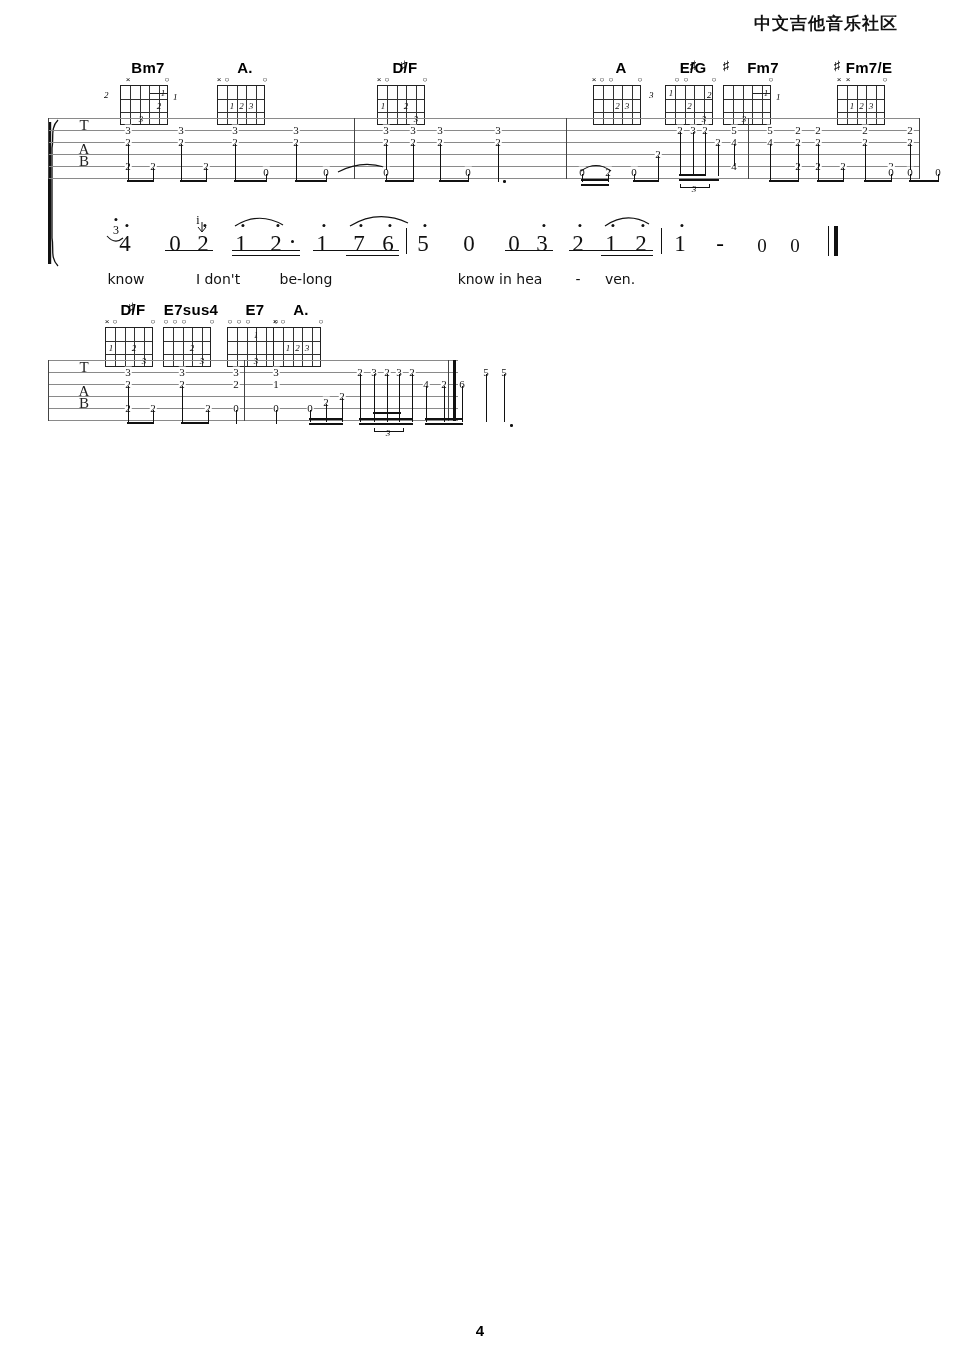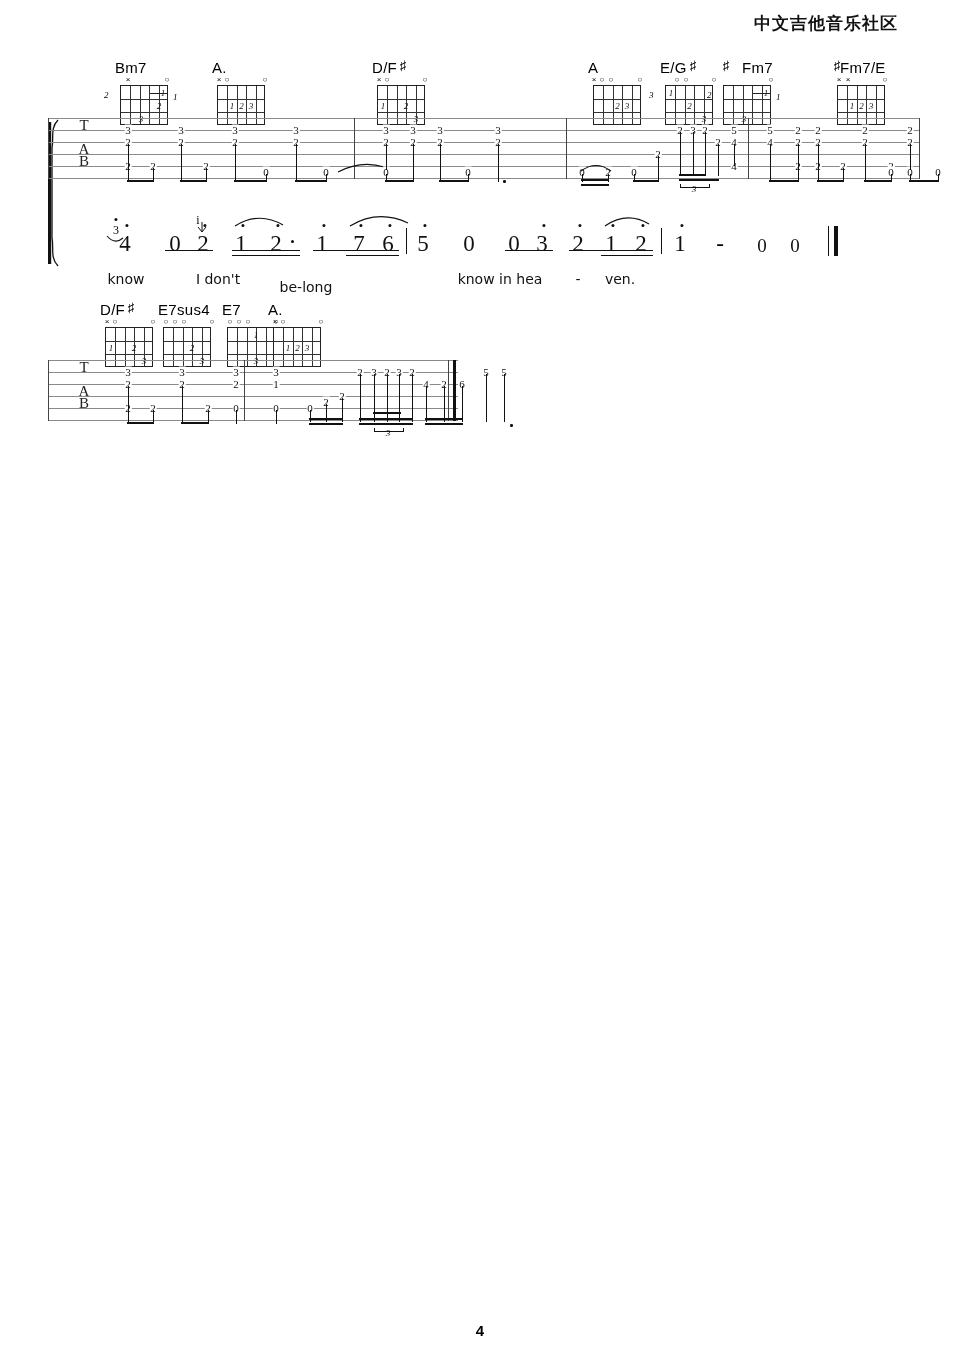--- a/index.html
+++ b/index.html
@@ -11,23 +11,23 @@
 
   
   #site-title{
     right:62px;top:12px;font-family:"DejaVu Sans",sans-serif;
     font-size:17px;font-weight:700;letter-spacing:1px;color:#111;
   }
 
   
   .chordbox{width:66px;}
   .chord-name{
-    font-family:"Liberation Sans",sans-serif;
+    text-align:center;font-family:"Liberation Sans",sans-serif;
     font-size:15px;line-height:15px;white-space:nowrap;
-    margin-bottom:1px;letter-spacing:.3px;
+    margin-bottom:1px;letter-spacing:.3px;font-weight:bold;
   }
   .marks{height:9px;position:relative;}
   .marks span{
     position:absolute;font-family:"Liberation Sans",sans-serif;
     font-size:8px;line-height:8px;top:0;transform:translateX(-50%);
   }
   .grid-wrap{position:relative;}
   .grid{
     position:relative;border:1px solid #222;border-top:1.6px solid #222;
     box-sizing:border-box;background:#fff;
@@ -497,21 +497,21 @@
   <div class="dash" style="left:672px;top:4px;">-</div>
 
   <div class="mel small" style="left:714px;top:6px;">0</div>
   <div class="mel small" style="left:747px;top:6px;">0</div>
 
   <div class="melbar" style="left:780px;top:-2px;height:30px;"></div>
   <div class="melbar thick" style="left:786px;top:-2px;height:30px;"></div>
 
   <div class="lyric" style="left:78px; top:44px;">know</div>
   <div class="lyric" style="left:170px;top:44px;">I don't</div>
-  <div class="lyric" style="left:258px;top:44px;margin-top:8px;">be-long</div>
+  <div class="lyric" style="left:258px;top:44px;">be-long</div>
   <div class="lyric" style="left:452px;top:44px;">know in hea</div>
   <div class="lyric" style="left:530px;top:44px;">-</div>
   <div class="lyric" style="left:572px;top:44px;">ven.</div>
 </div>
 
 <div class="abs chordbox" style="left:100px;top:302px;">
   <div class="chord-name">
     <span>D/F</span>
   </div>
   <div class="abs" style="left:28px;top:-2px;font-size:13px;font-family:'Liberation Sans',sans-serif;">♯</div>

